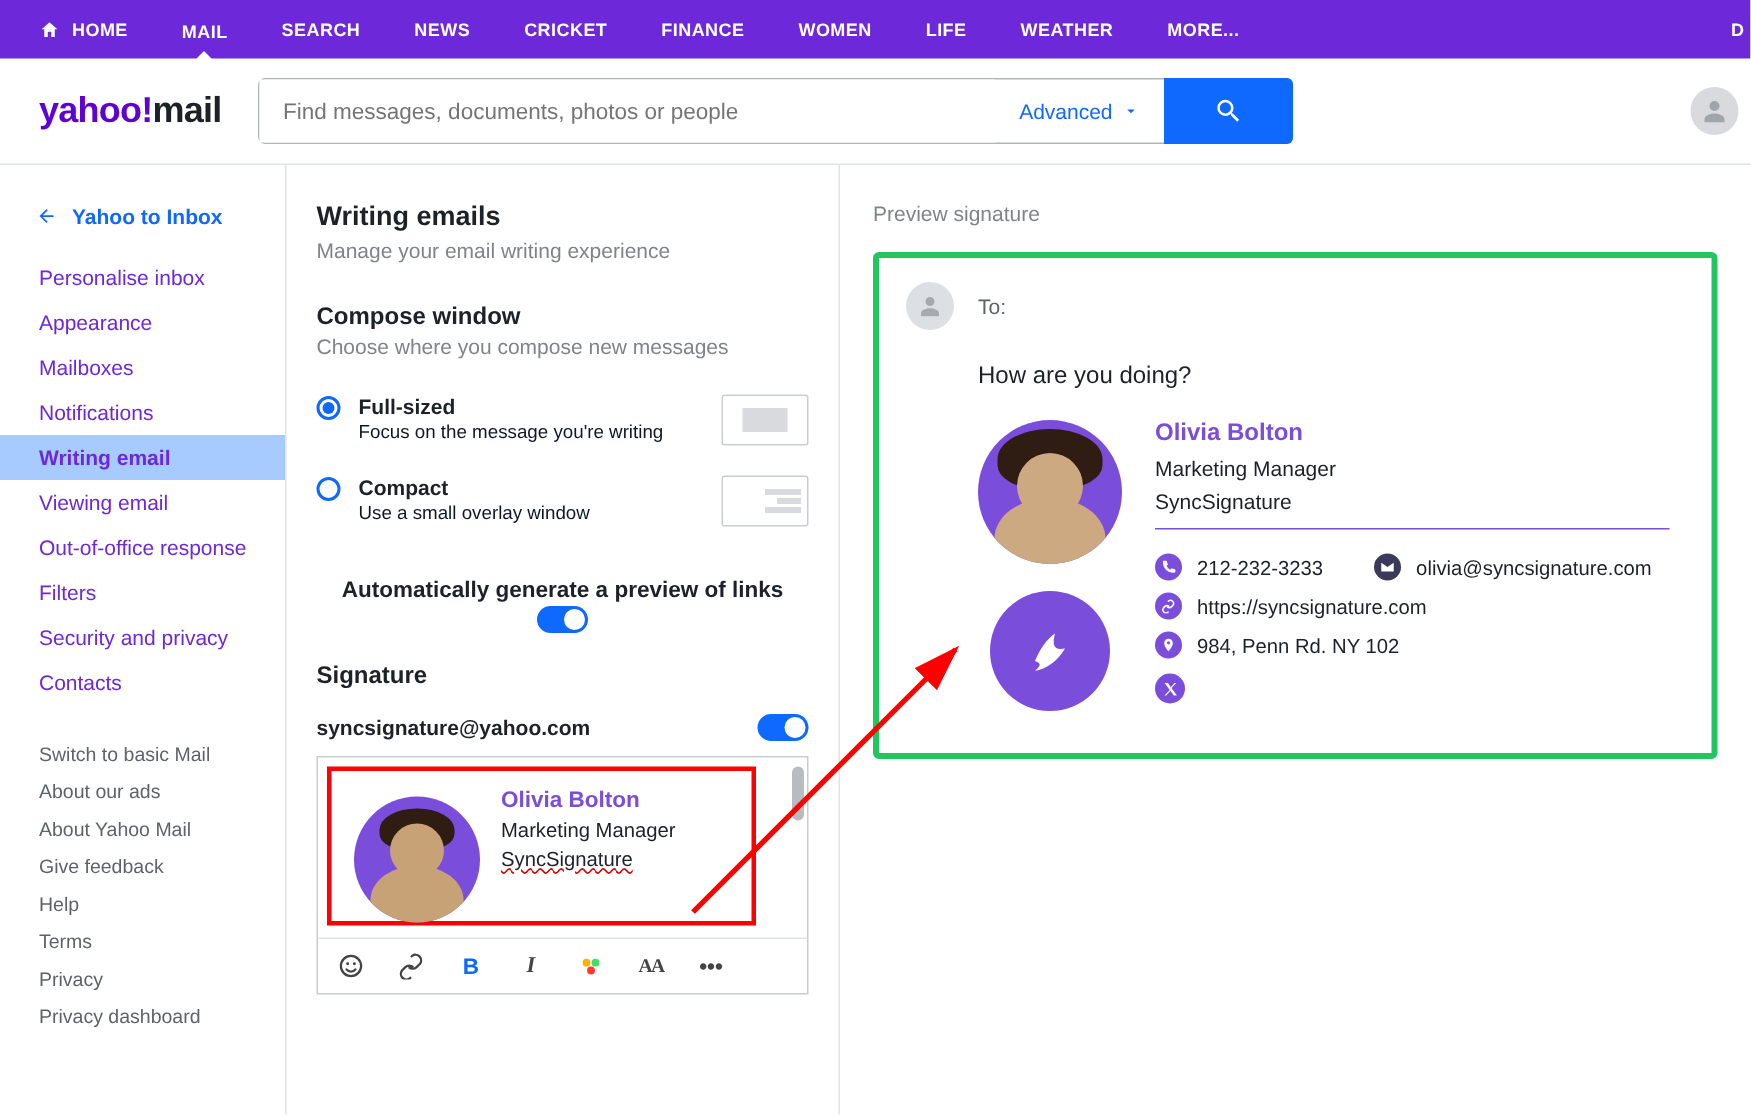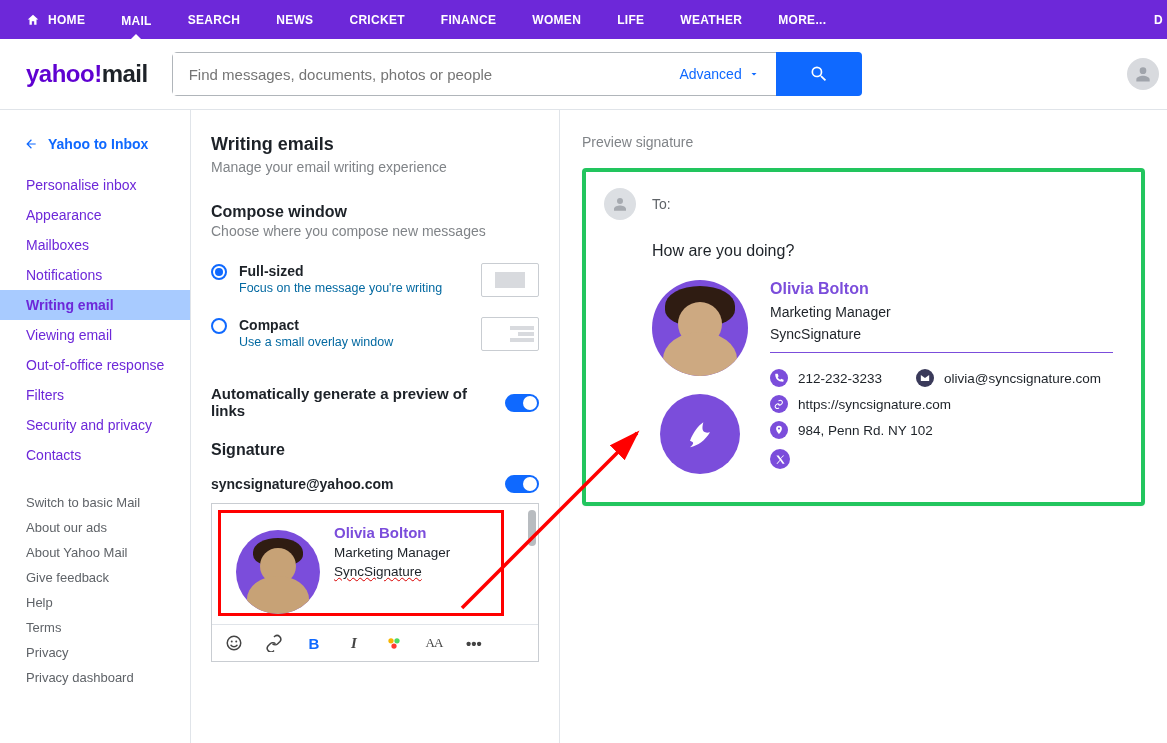--- a/index.html
+++ b/index.html
@@ -38,28 +38,28 @@
 
   .center { width:369px; border-right:1px solid #e0e4e9; padding:24px 20px 0 20px; overflow-y:auto; }
   h2 { font-size:18px; font-weight:600; margin-bottom:4px; }
   .sub { font-size:14px; color:#808488; margin-bottom:28px; }
   h3 { font-size:16px; font-weight:700; margin-bottom:2px; }
   .sub2 { font-size:14px; color:#808488; margin-bottom:14px; }
   .radio-row { display:flex; align-items:flex-start; padding:10px 0; }
   .radio { width:16px; height:16px; border-radius:50%; border:2px solid #0f69ff; margin-top:1px; margin-right:12px; display:flex; align-items:center; justify-content:center; flex:0 0 auto; }
   .radio.checked::after { content:""; width:8px; height:8px; border-radius:50%; background:#0f69ff; }
   .radio-label { font-weight:600; font-size:14px; }
-  .radio-sub { font-size:12.5px; color:#0369a1; margin-top:2px; }
+  .radio-sub { font-size:12.5px; color:#0f172a; margin-top:2px; }
   .thumb { margin-left:auto; width:58px; height:34px; border:1px solid #c9cdd2; border-radius:2px; display:flex; align-items:center; justify-content:center; }
   .thumb .inner { width:30px; height:16px; background:#d8dade; }
   .thumb.compact { flex-direction:column; gap:2px; padding:4px; align-items:flex-end; }
   .thumb.compact .bar { width:24px; height:4px; background:#d8dade; }
   .thumb.compact .bar.short { width:16px; }
 
-  .row-switch { display:flex; align-items:center; padding:24px 0 10px 0; }
+  .row-switch { display:flex; align-items:center; padding:24px 0 10px 0;flex-direction:column; }
   .row-switch h3 { flex:1; font-size:15px; }
   .switch { width:34px; height:18px; border-radius:10px; background:#0f69ff; position:relative; cursor:pointer; }
   .switch::after { content:""; position:absolute; right:2px; top:2px; width:14px; height:14px; background:#fff; border-radius:50%; }
 
   .sig-row { display:flex; align-items:center; padding:14px 0 10px 0;gap:24px; }
   .sig-row .email { font-weight:700; font-size:14px; }
 
   .editor { border:1px solid #c9cdd2; }
   .editarea { height:120px; position:relative; overflow:hidden; padding:6px; }
   .scrollbar { position:absolute; right:2px; top:6px; width:8px; height:36px; background:#b8bcc0; border-radius:4px; }
@@ -262,21 +262,21 @@
           </div>
         <div class="tb bold">B</div>
         <div class="tb ital">I</div>
         <div class="tb">
             <svg viewBox="0 0 24 24">
               <circle cx="8" cy="9" r="3.5" fill="#f7b500"></circle>
               <circle cx="16" cy="9" r="3.5" fill="#4cd964"></circle>
               <circle cx="12" cy="16" r="3.5" fill="#ff3b30"></circle>
             </svg>
           </div>
-        <div class="tb" style="font-family:Georgia,serif;font-size:13px;font-weight:400;letter-spacing:-1px">AA</div>
+        <div class="tb" style="font-family:Georgia,serif;font-size:13px;font-weight:700;letter-spacing:-1px">AA</div>
         <div class="tb">•••</div>
       </div>
     </div>
   </div>
 
   <div class="right-pane">
     <div class="prev-label">Preview signature</div>
     <div class="prev-card">
       <div class="to-row">
         <div class="ava-grey">

